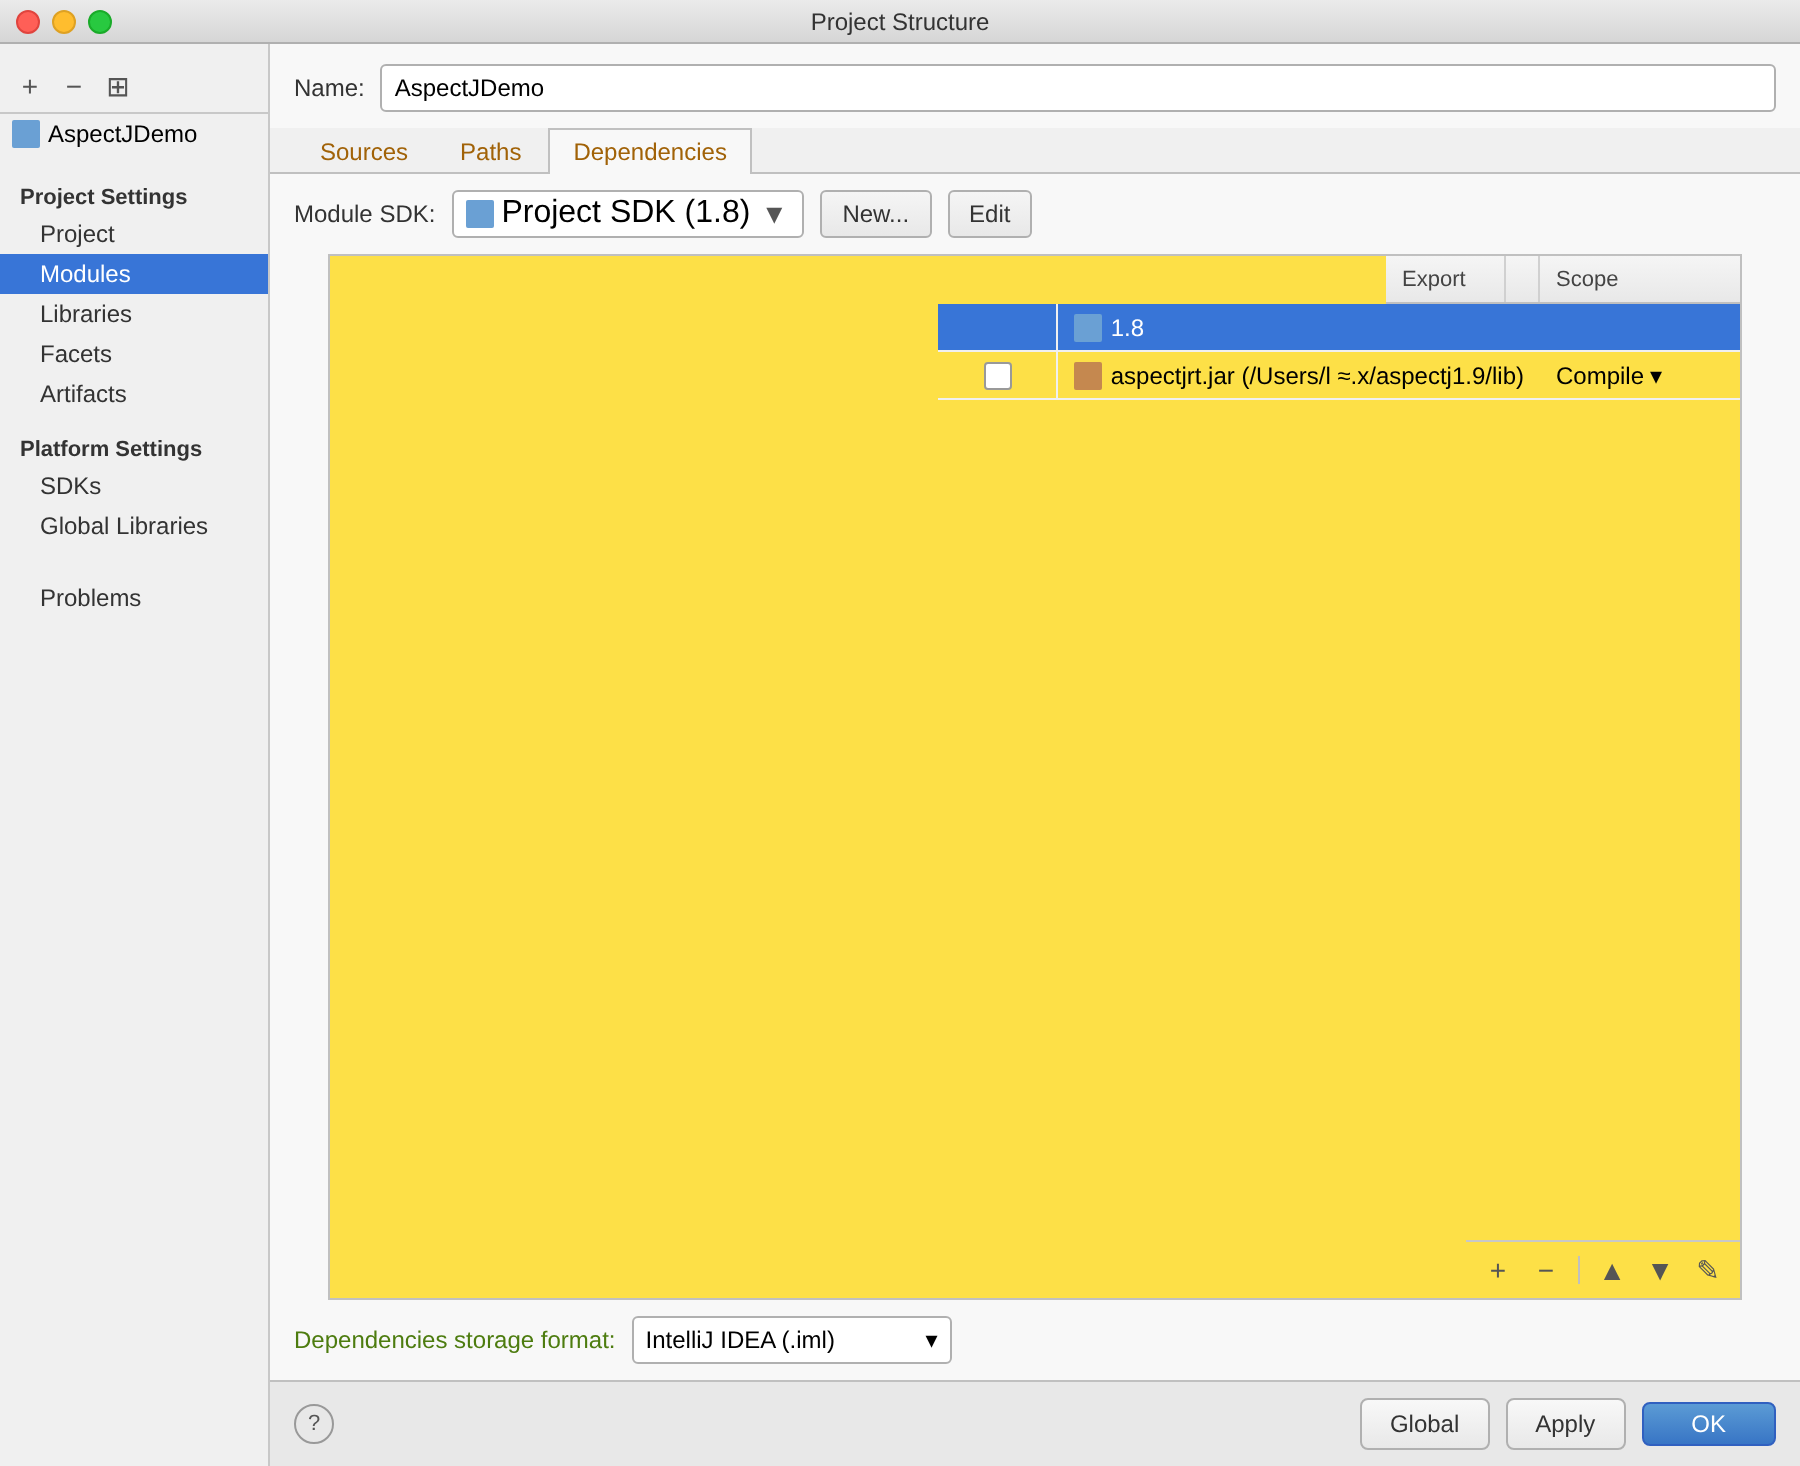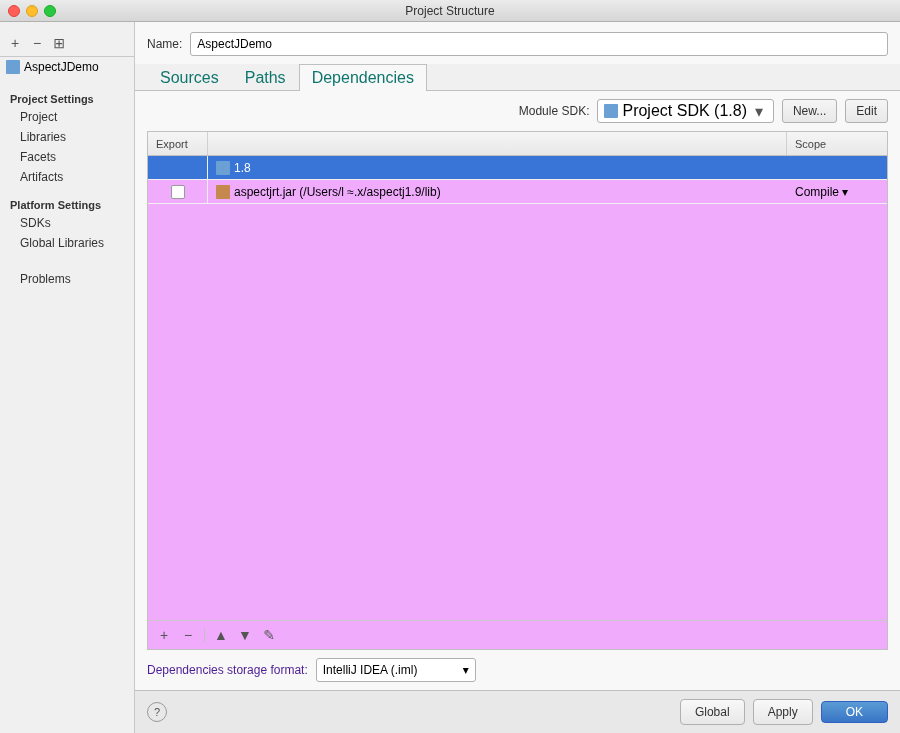--- a/index.html
+++ b/index.html
@@ -140,41 +140,40 @@
 
     
     .tabs-bar {
       display: flex;
       padding: 0 12px;
       border-bottom: 1px solid #c0c0c0;
       background: #f0f0f0;
     }
     .tab {
       padding: 4px 12px;
-      font-size: 16px;
-      cursor: pointer;
-      color: #0f766e;
+      font-size: 12px;
+      cursor: pointer;
+      color: #a16207;
       border: 1px solid transparent;
       border-bottom: none;
       margin-bottom: -1px;
       background: transparent;
     }
     .tab.active {
       background: #f8f8f8;
       border-color: #c0c0c0;
       border-bottom-color: #f8f8f8;
     }
 
     
     .sdk-row {
       display: flex;
       align-items: center;
       padding: 8px 12px;
       gap: 8px;
-      justify-content: flex-end;
     }
     .sdk-label {
       font-size: 12px;
       color: #333;
       font-weight: 500;
     }
     .sdk-select {
       display: flex;
       align-items: center;
       gap: 4px;
@@ -203,26 +202,27 @@
       border-radius: 3px;
       background: linear-gradient(to bottom, #f5f5f5, #e8e8e8);
       font-size: 12px;
       cursor: pointer;
       color: #333;
     }
 
     
     .dep-table-container {
       flex: 1;
-      margin: 0 12px;
+      margin: 0 29px;
       border: 1px solid #c0c0c0;
-      background: #f0abfc;
+      background: #fde047;
       overflow: hidden;
       display: flex;
       flex-direction: column;
+      align-items: flex-end;
     }
     .dep-table-header {
       display: flex;
       background: linear-gradient(to bottom, #f5f5f5, #e8e8e8);
       border-bottom: 1px solid #c0c0c0;
       height: 24px;
       align-items: center;
     }
     .dep-col-export {
       width: 60px;
@@ -354,21 +354,21 @@
 
     
     .storage-row {
       display: flex;
       align-items: center;
       padding: 8px 12px;
       gap: 8px;
     }
     .storage-label {
       font-size: 12px;
-      color: #4c1d95;
+      color: #4d7c0f;
     }
     .storage-select {
       display: flex;
       align-items: center;
       gap: 4px;
       border: 1px solid #b0b0b0;
       border-radius: 3px;
       padding: 2px 6px;
       background: white;
       height: 24px;
@@ -474,20 +474,23 @@
     <div class="module-item">
       <div class="module-icon"></div>
       <span>AspectJDemo</span>
     </div>
 
     <div style="height: 12px;"></div>
 
     <div class="sidebar-section-header">Project Settings</div>
     <div class="sidebar-item">
       <span>Project</span>
+    </div>
+    <div class="sidebar-item active">
+      <span>Modules</span>
     </div>
     <div class="sidebar-item">
       <span>Libraries</span>
     </div>
     <div class="sidebar-item">
       <span>Facets</span>
     </div>
     <div class="sidebar-item">
       <span>Artifacts</span>
     </div>

